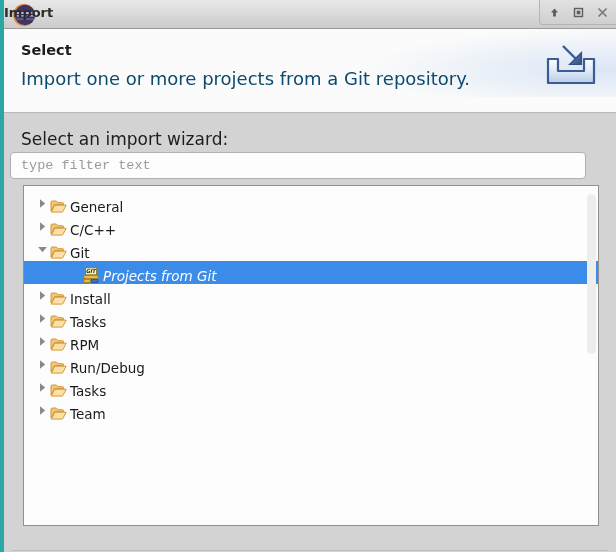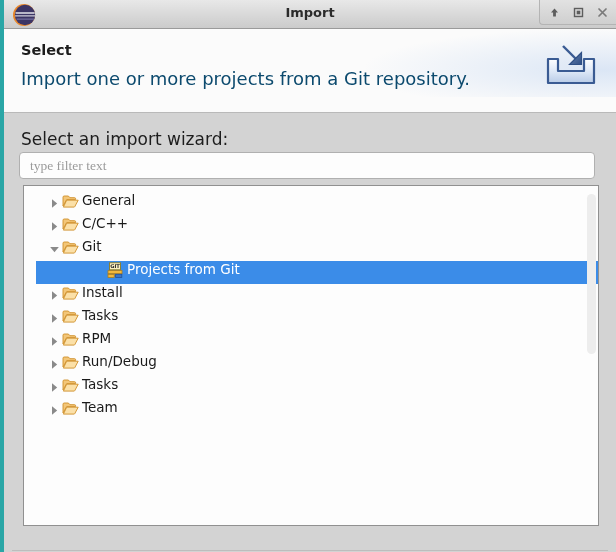--- a/index.html
+++ b/index.html
@@ -39,21 +39,20 @@
     left: 8px;
     top: 3px;
     width: 24px;
     height: 24px;
   }
   #title-text {
     position: absolute;
     left: 0;
     right: 0;
     top: 5px;
-    text-align: center;
     font-size: 13px;
     font-weight: bold;
     color: #2b2b2b;
   }
   #win-controls {
     position: absolute;
     right: 0px;
     top: 0px;
     height: 24px;
     display: flex;
@@ -125,30 +124,30 @@
     position: absolute;
     left: 17px;
     top: 16px;
     font-size: 17px;
     color: #1d1d1d;
   }
 
   
   #filter-input {
     position: absolute;
-    left: 15px;
+    left: 6px;
     top: 39px;
     width: 576px;
     height: 27px;
     box-sizing: border-box;
     border: 1px solid #b0b0b0;
     border-radius: 4px;
     background: #fdfdfd;
     padding: 0 10px;
-    font-family: Liberation Serif, serif;
+    font-family: Liberation Mono, monospace;
     font-size: 13.5px;
     color: #222;
     outline: none;
   }
   #filter-input::placeholder { color: #9b9b9b; }
 
   
   #tree-wrap {
     position: absolute;
     left: 19px;
@@ -161,26 +160,25 @@
     overflow: hidden;
   }
   #tree {
     position: relative;
     padding-top: 6px;
   }
   .tree-row {
     position: relative;
     height: 23px;
     display: flex;
-    align-items: flex-start;
+    align-items: flex-end;
     font-size: 13.5px;
     color: #1a1a1a;
     white-space: nowrap;
     cursor: default;
-    margin-left: 12px;
   }
   .tree-row.selected {
     background: #3b8ce8;
     color: #ffffff;
   }
   .twisty {
     width: 13px;
     height: 23px;
     flex: 0 0 13px;
     display: flex;
@@ -195,21 +193,21 @@
     display: flex;
     align-items: center;
     justify-content: center;
     margin-right: 3px;
   }
   .row-icon svg { display:block; }
   .row-label { padding-right: 6px; }
 
   
   .lvl0 { padding-left: 12px; }
-  .lvl1 { padding-left: 57px; }
+  .lvl1 { padding-left: 45px; font-style: italic; }
 
   
   #tree-scrollbar {
     position: absolute;
     right: 2px;
     top: 4px;
     width: 9px;
     height: 333px;
     background: transparent;
     cursor: pointer;

